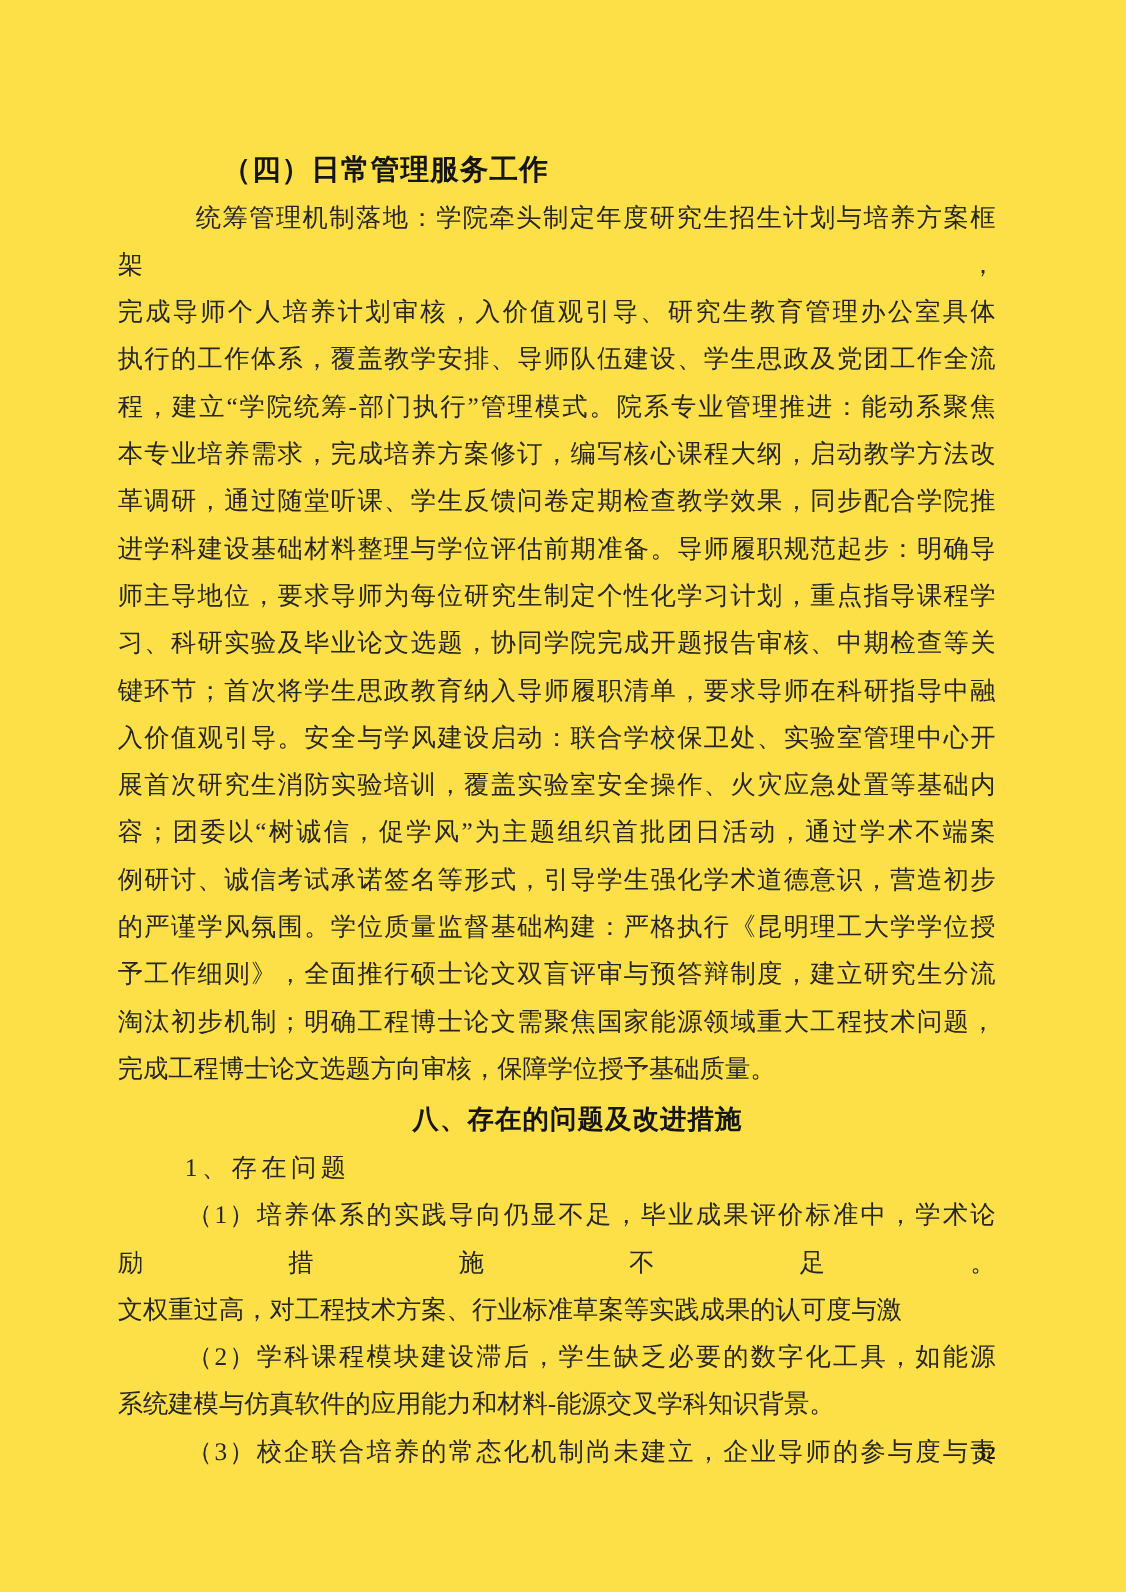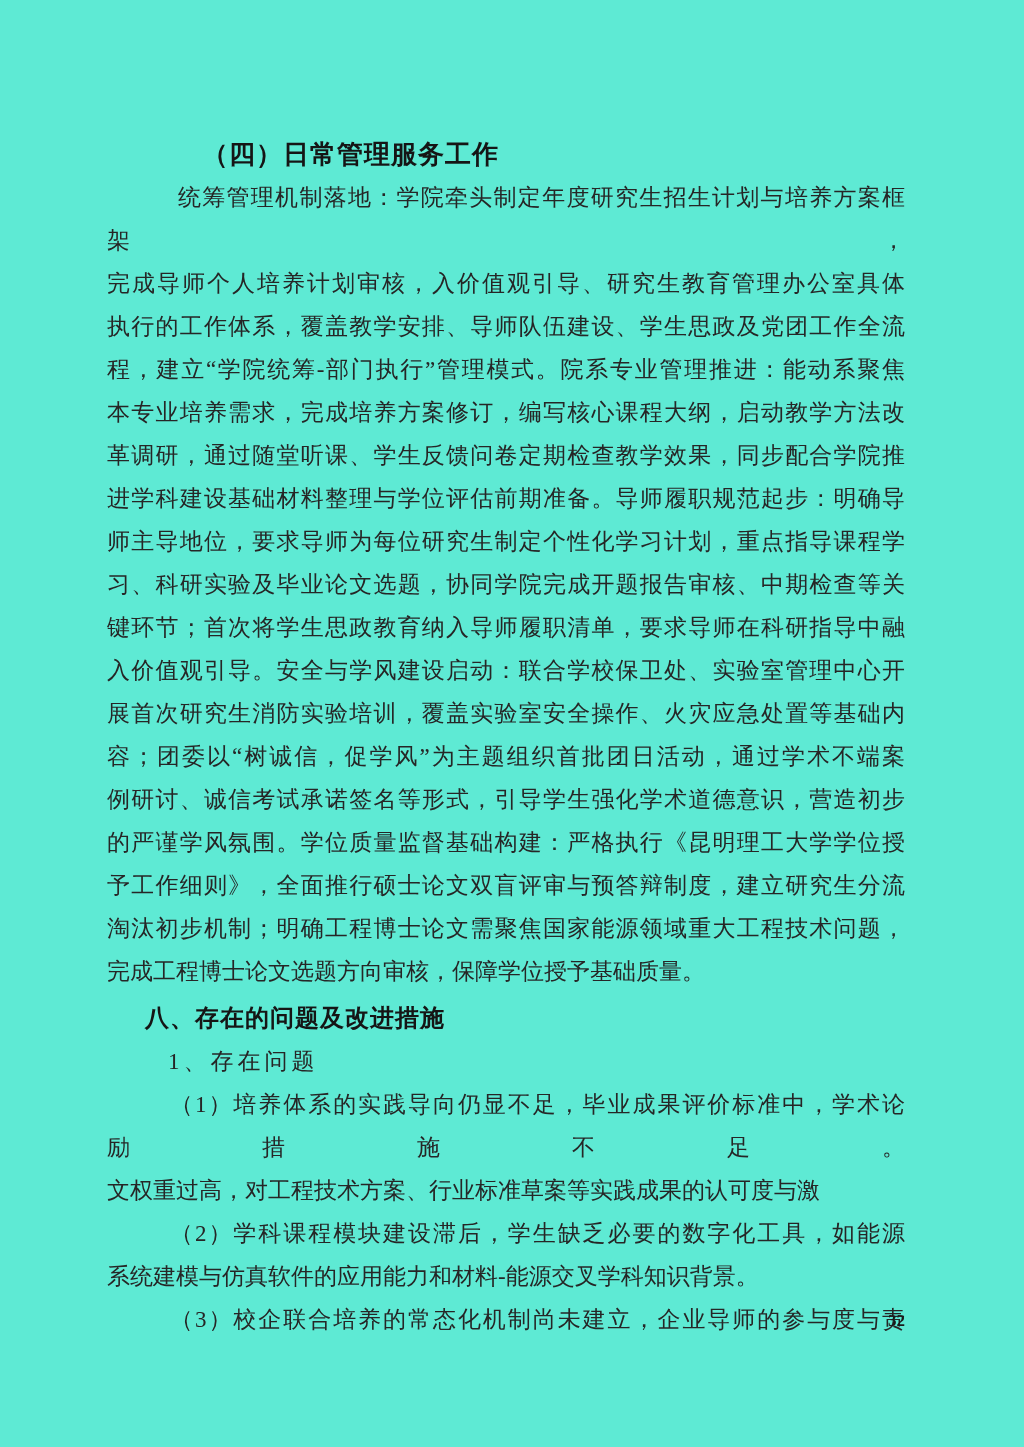--- a/index.html
+++ b/index.html
@@ -11,21 +11,21 @@
     height: 1447px;
     background: #ffffff;
     overflow: hidden;
     font-family: "Liberation Serif", "DejaVu Serif", serif;
     color: #262626;
   }
   .page {
     position: relative;
     width: 1024px;
     height: 1447px;
-    background: #5eead4;
+    background: #fde047;
   }
   .content {
     position: absolute;
     left: 107px;
     top: 133px;
     width: 798px;
   }
   .h-section {
     font-size: 26px;
     font-weight: 700;
@@ -37,20 +37,21 @@
   }
   .h-chapter {
     font-size: 24px;
     font-weight: 700;
     line-height: 43px;
     padding-left: 38px;
     margin-top: 4px;
     letter-spacing: 1px;
     color: #151515;
     white-space: nowrap;
+    text-align: center;
   }
   .h-sub {
     font-size: 23px;
     font-weight: 400;
     line-height: 43px;
     padding-left: 61px;
     letter-spacing: 4px;
     white-space: nowrap;
   }
   .para .line {

